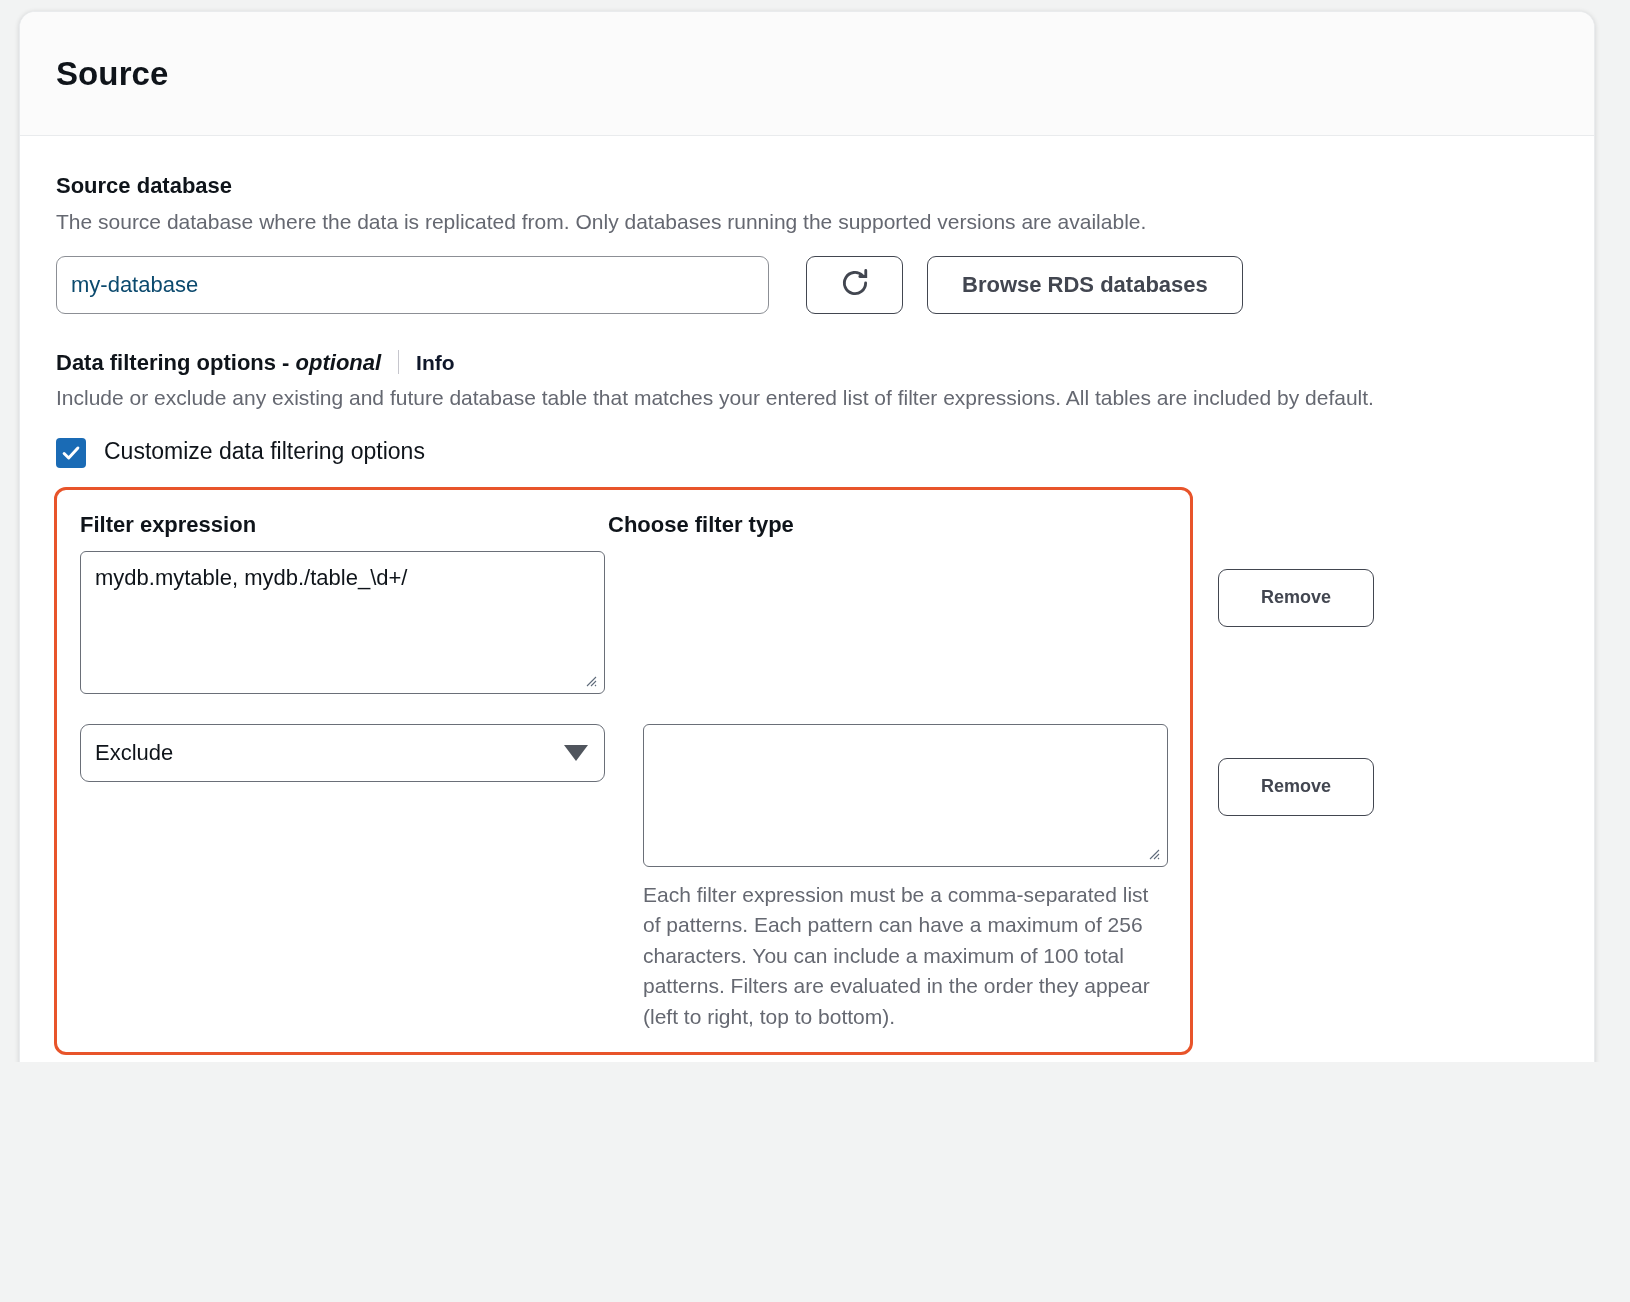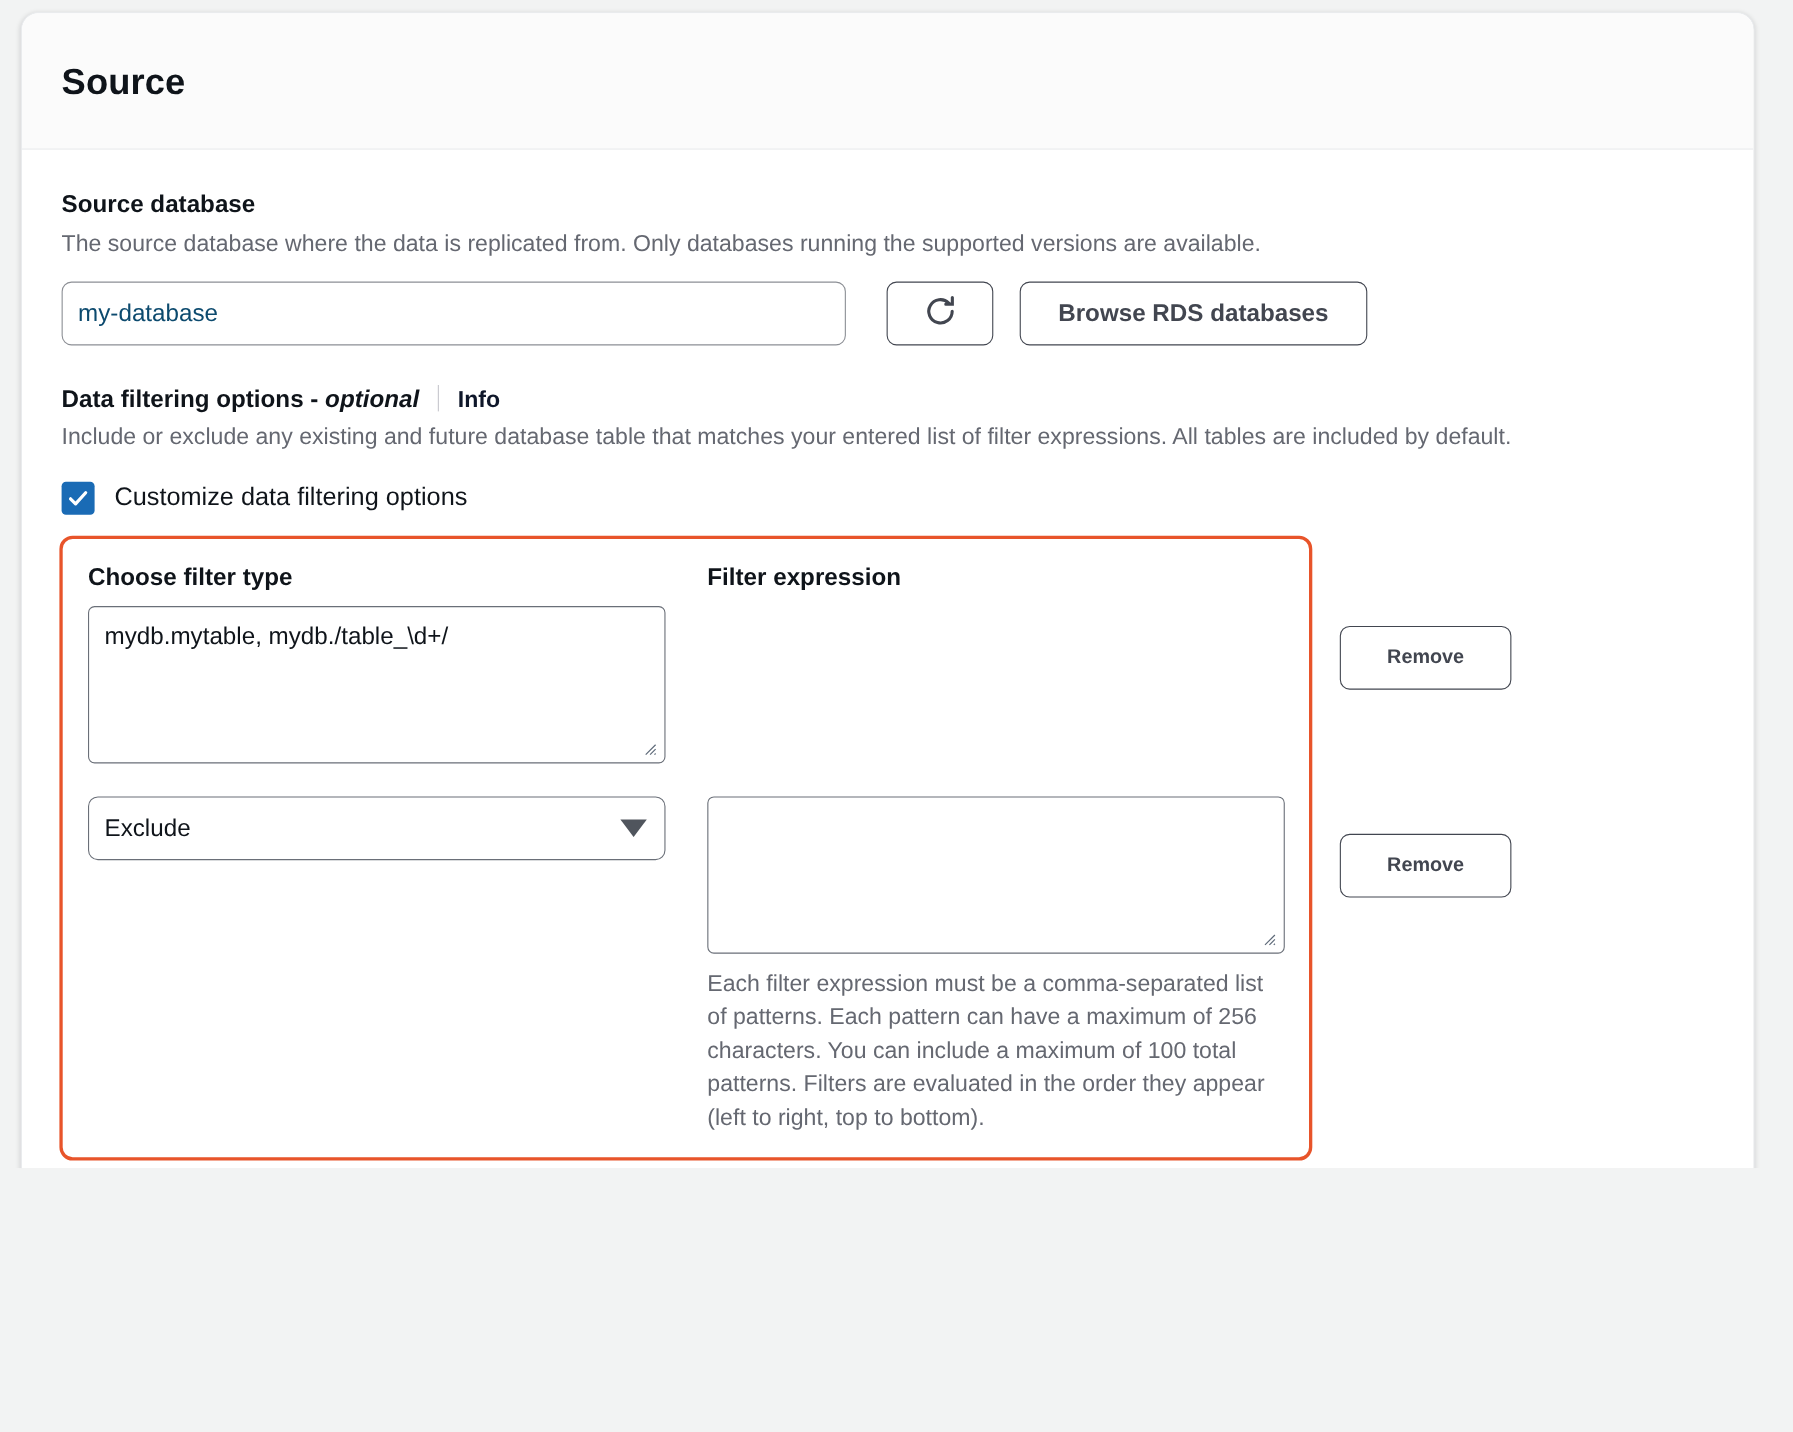--- a/index.html
+++ b/index.html
@@ -320,22 +320,22 @@
                 <polyline points="4.5,12.5 9.5,17.5 19.5,6.5"></polyline>
               </svg>
             </span>
           </span>
           <span class="checkbox-label">Customize data filtering options</span>
         </div>
 
         <div class="filter-box">
 
           <div class="col-head-row">
+            <div class="col-head col-b">Filter expression</div>
             <div class="col-head col-a">Choose filter type</div>
-            <div class="col-head col-b">Filter expression</div>
           </div>
 
           <div class="filter-row">
             <div class="col-b">
               <div class="ta-wrap">
                 <textarea class="textarea-box" style="">mydb.mytable, mydb./table_\d+/</textarea>
                 <svg class="resize-grip" viewBox="0 0 12 12">
                   <path d="M11 2 L2 11 M11 6 L6 11 M11 10 L10 11" stroke="#5f6b7a" stroke-width="1.1" fill="none"></path>
                 </svg>
               </div>

